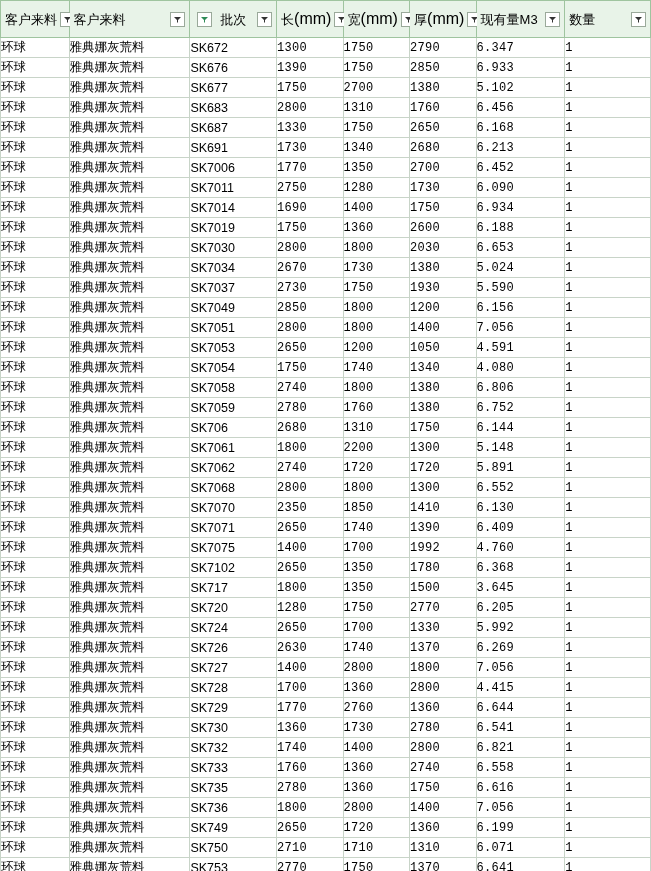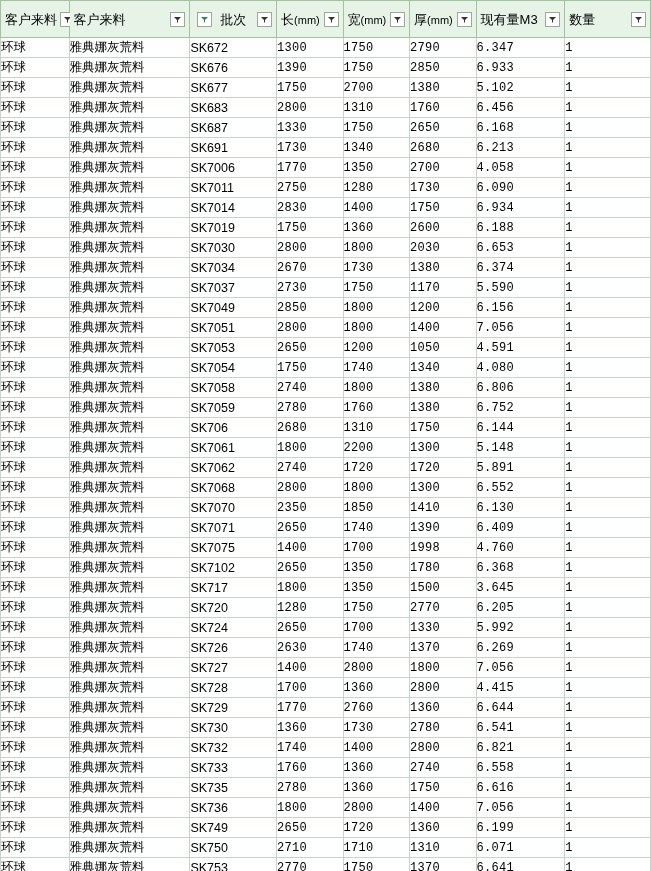--- a/index.html
+++ b/index.html
@@ -43,21 +43,21 @@
     align-items: center;
     justify-content: space-between;
     height: 100%;
   }
   .hdr-label {
     font-size: 13px;
     color: #000;
     line-height: 1;
   }
   .hdr-sub {
-    font-size: 11px;
+    font-size: 16px;
   }
   .filter-btn {
     width: 13px;
     height: 13px;
     background: #ffffff;
     border: 1px solid #9aa99a;
     display: inline-flex;
     align-items: center;
     justify-content: center;
     margin-left: 3px;
@@ -255,38 +255,38 @@
         <td class="cell num">6.213</td>
         <td class="cell num">1</td>
       </tr>
       <tr>
         <td class="cell">环球</td>
         <td class="cell">雅典娜灰荒料</td>
         <td class="cell">SK7006</td>
         <td class="cell num">1770</td>
         <td class="cell num">1350</td>
         <td class="cell num">2700</td>
-        <td class="cell num">4.058</td>
+        <td class="cell num">6.452</td>
         <td class="cell num">1</td>
       </tr>
       <tr>
         <td class="cell">环球</td>
         <td class="cell">雅典娜灰荒料</td>
         <td class="cell">SK7011</td>
         <td class="cell num">2750</td>
         <td class="cell num">1280</td>
         <td class="cell num">1730</td>
         <td class="cell num">6.090</td>
         <td class="cell num">1</td>
       </tr>
       <tr>
         <td class="cell">环球</td>
         <td class="cell">雅典娜灰荒料</td>
         <td class="cell">SK7014</td>
-        <td class="cell num">2830</td>
+        <td class="cell num">1690</td>
         <td class="cell num">1400</td>
         <td class="cell num">1750</td>
         <td class="cell num">6.934</td>
         <td class="cell num">1</td>
       </tr>
       <tr>
         <td class="cell">环球</td>
         <td class="cell">雅典娜灰荒料</td>
         <td class="cell">SK7019</td>
         <td class="cell num">1750</td>
@@ -305,30 +305,30 @@
         <td class="cell num">6.653</td>
         <td class="cell num">1</td>
       </tr>
       <tr>
         <td class="cell">环球</td>
         <td class="cell">雅典娜灰荒料</td>
         <td class="cell">SK7034</td>
         <td class="cell num">2670</td>
         <td class="cell num">1730</td>
         <td class="cell num">1380</td>
-        <td class="cell num">6.374</td>
+        <td class="cell num">5.024</td>
         <td class="cell num">1</td>
       </tr>
       <tr>
         <td class="cell">环球</td>
         <td class="cell">雅典娜灰荒料</td>
         <td class="cell">SK7037</td>
         <td class="cell num">2730</td>
         <td class="cell num">1750</td>
-        <td class="cell num">1170</td>
+        <td class="cell num">1930</td>
         <td class="cell num">5.590</td>
         <td class="cell num">1</td>
       </tr>
       <tr>
         <td class="cell">环球</td>
         <td class="cell">雅典娜灰荒料</td>
         <td class="cell">SK7049</td>
         <td class="cell num">2850</td>
         <td class="cell num">1800</td>
         <td class="cell num">1200</td>
@@ -444,21 +444,21 @@
         <td class="cell num">1390</td>
         <td class="cell num">6.409</td>
         <td class="cell num">1</td>
       </tr>
       <tr>
         <td class="cell">环球</td>
         <td class="cell">雅典娜灰荒料</td>
         <td class="cell">SK7075</td>
         <td class="cell num">1400</td>
         <td class="cell num">1700</td>
-        <td class="cell num">1998</td>
+        <td class="cell num">1992</td>
         <td class="cell num">4.760</td>
         <td class="cell num">1</td>
       </tr>
       <tr>
         <td class="cell">环球</td>
         <td class="cell">雅典娜灰荒料</td>
         <td class="cell">SK7102</td>
         <td class="cell num">2650</td>
         <td class="cell num">1350</td>
         <td class="cell num">1780</td>

